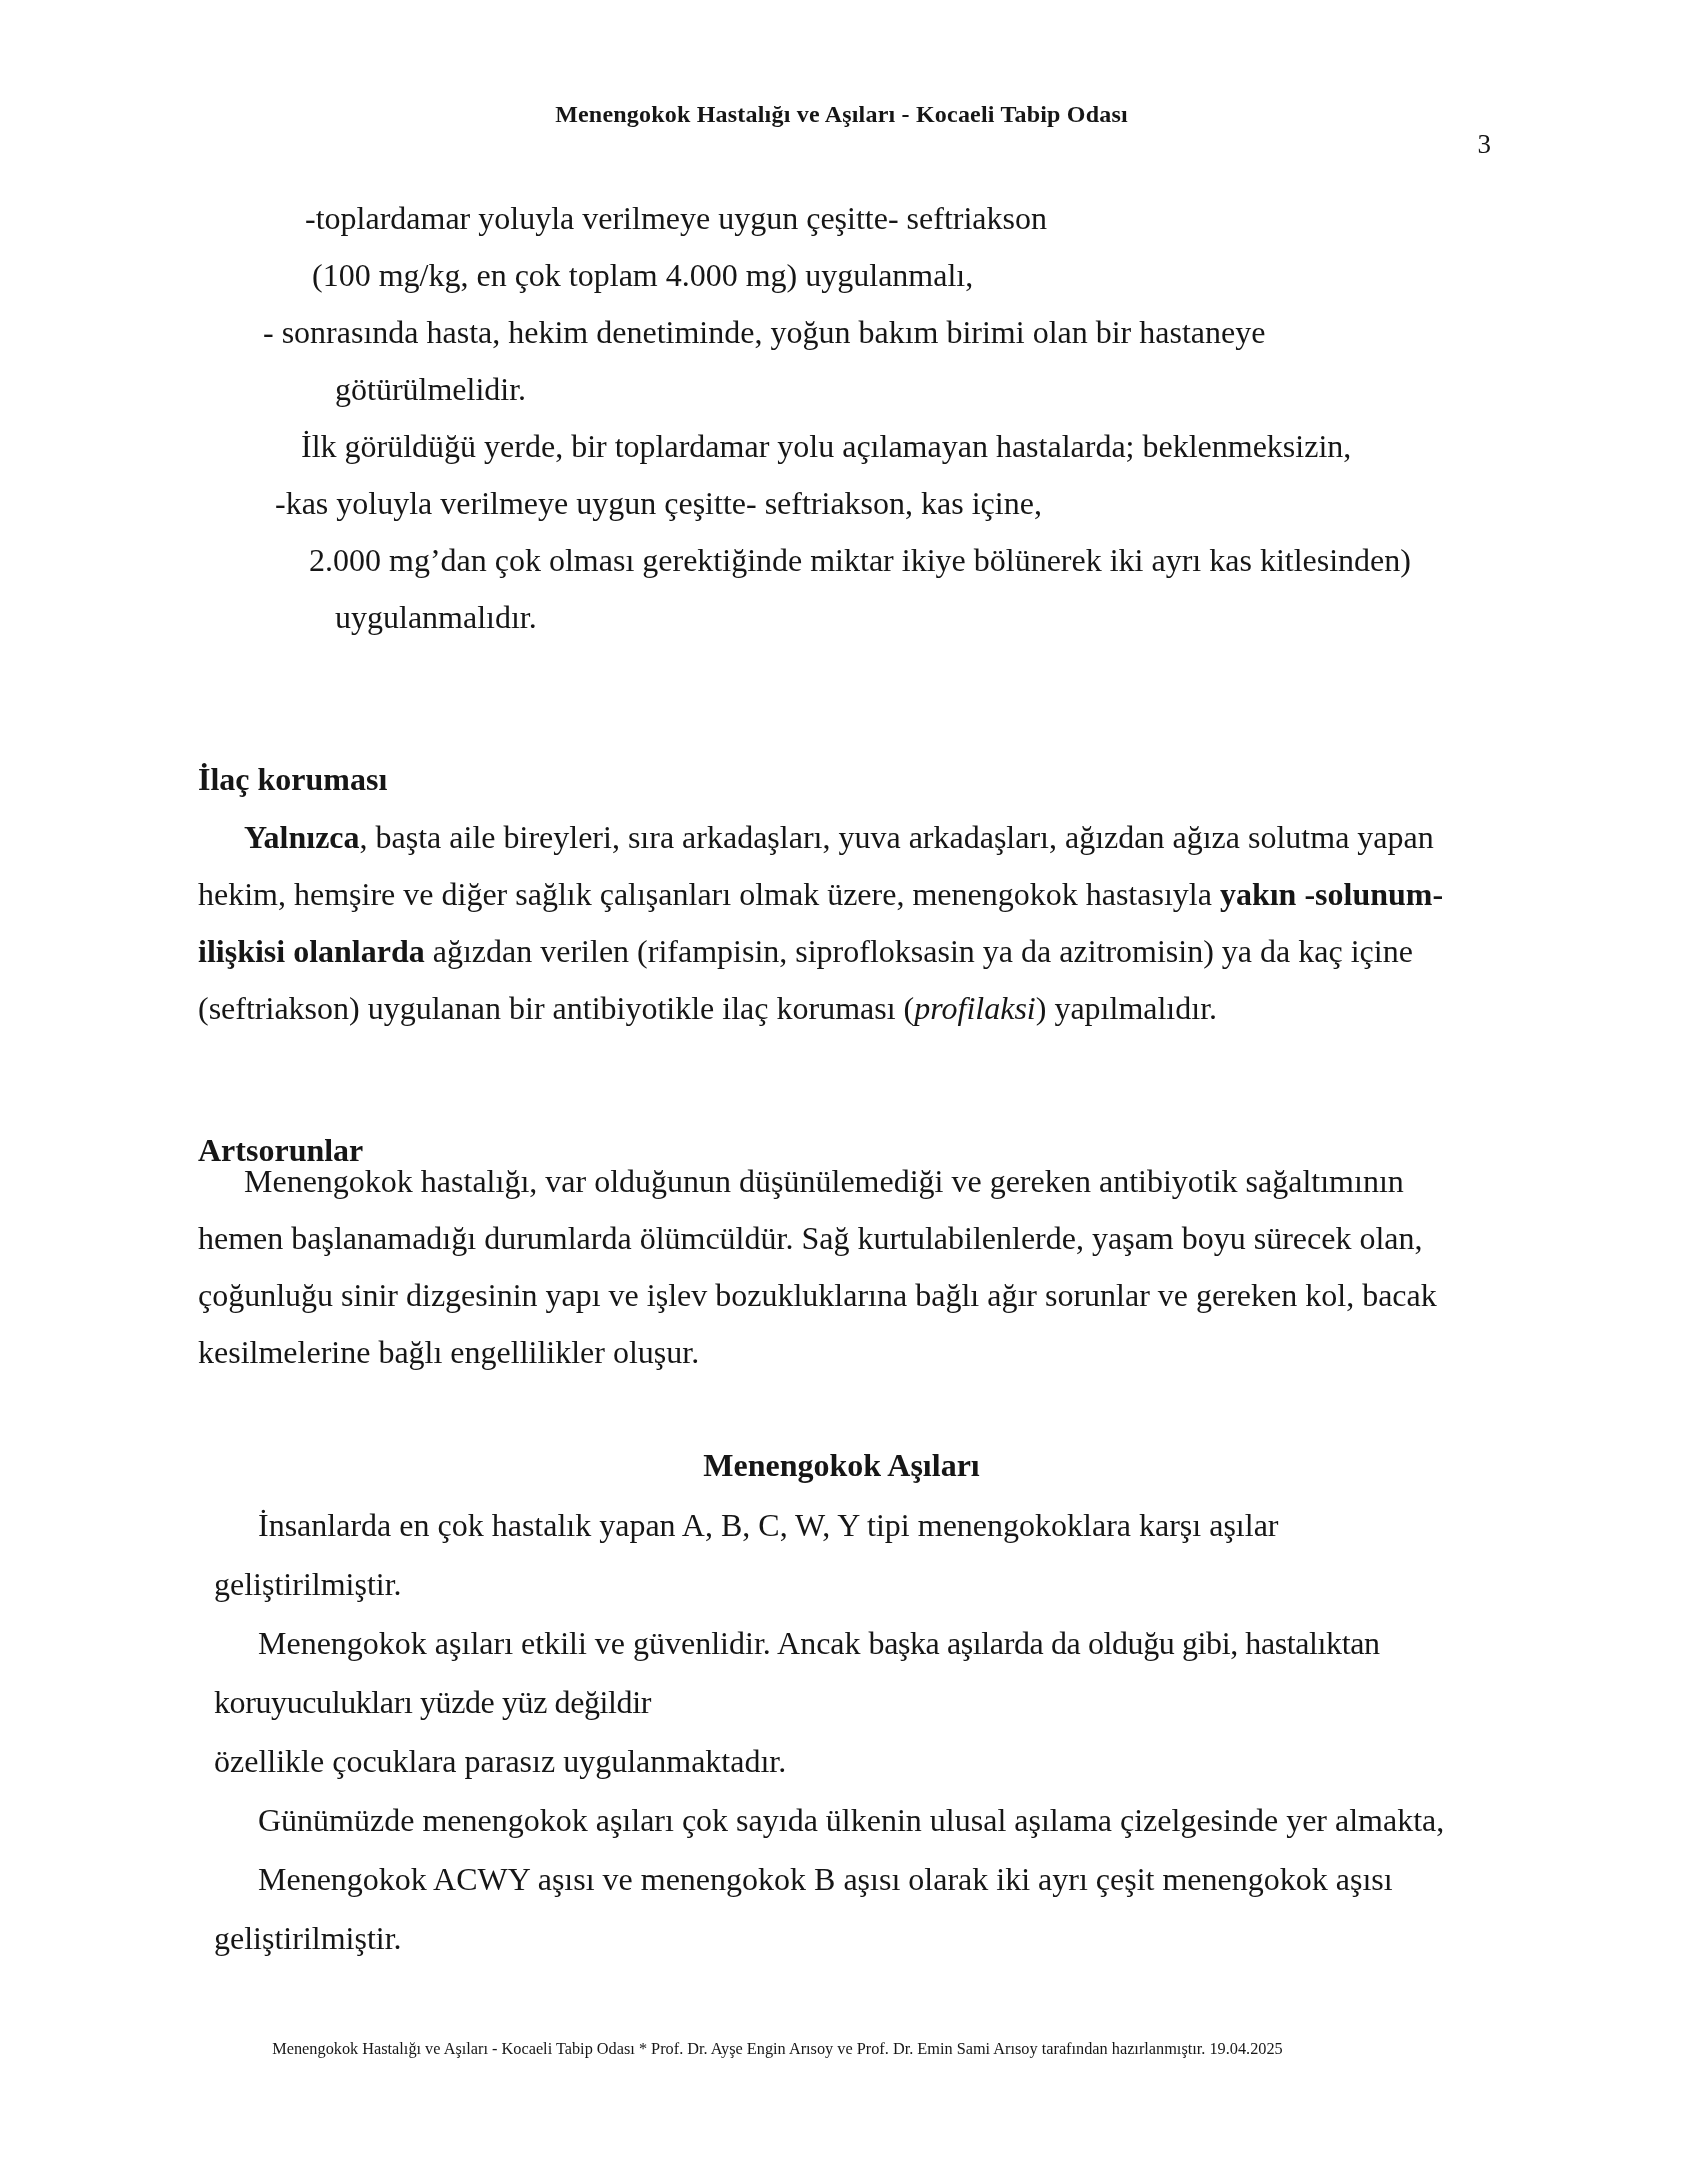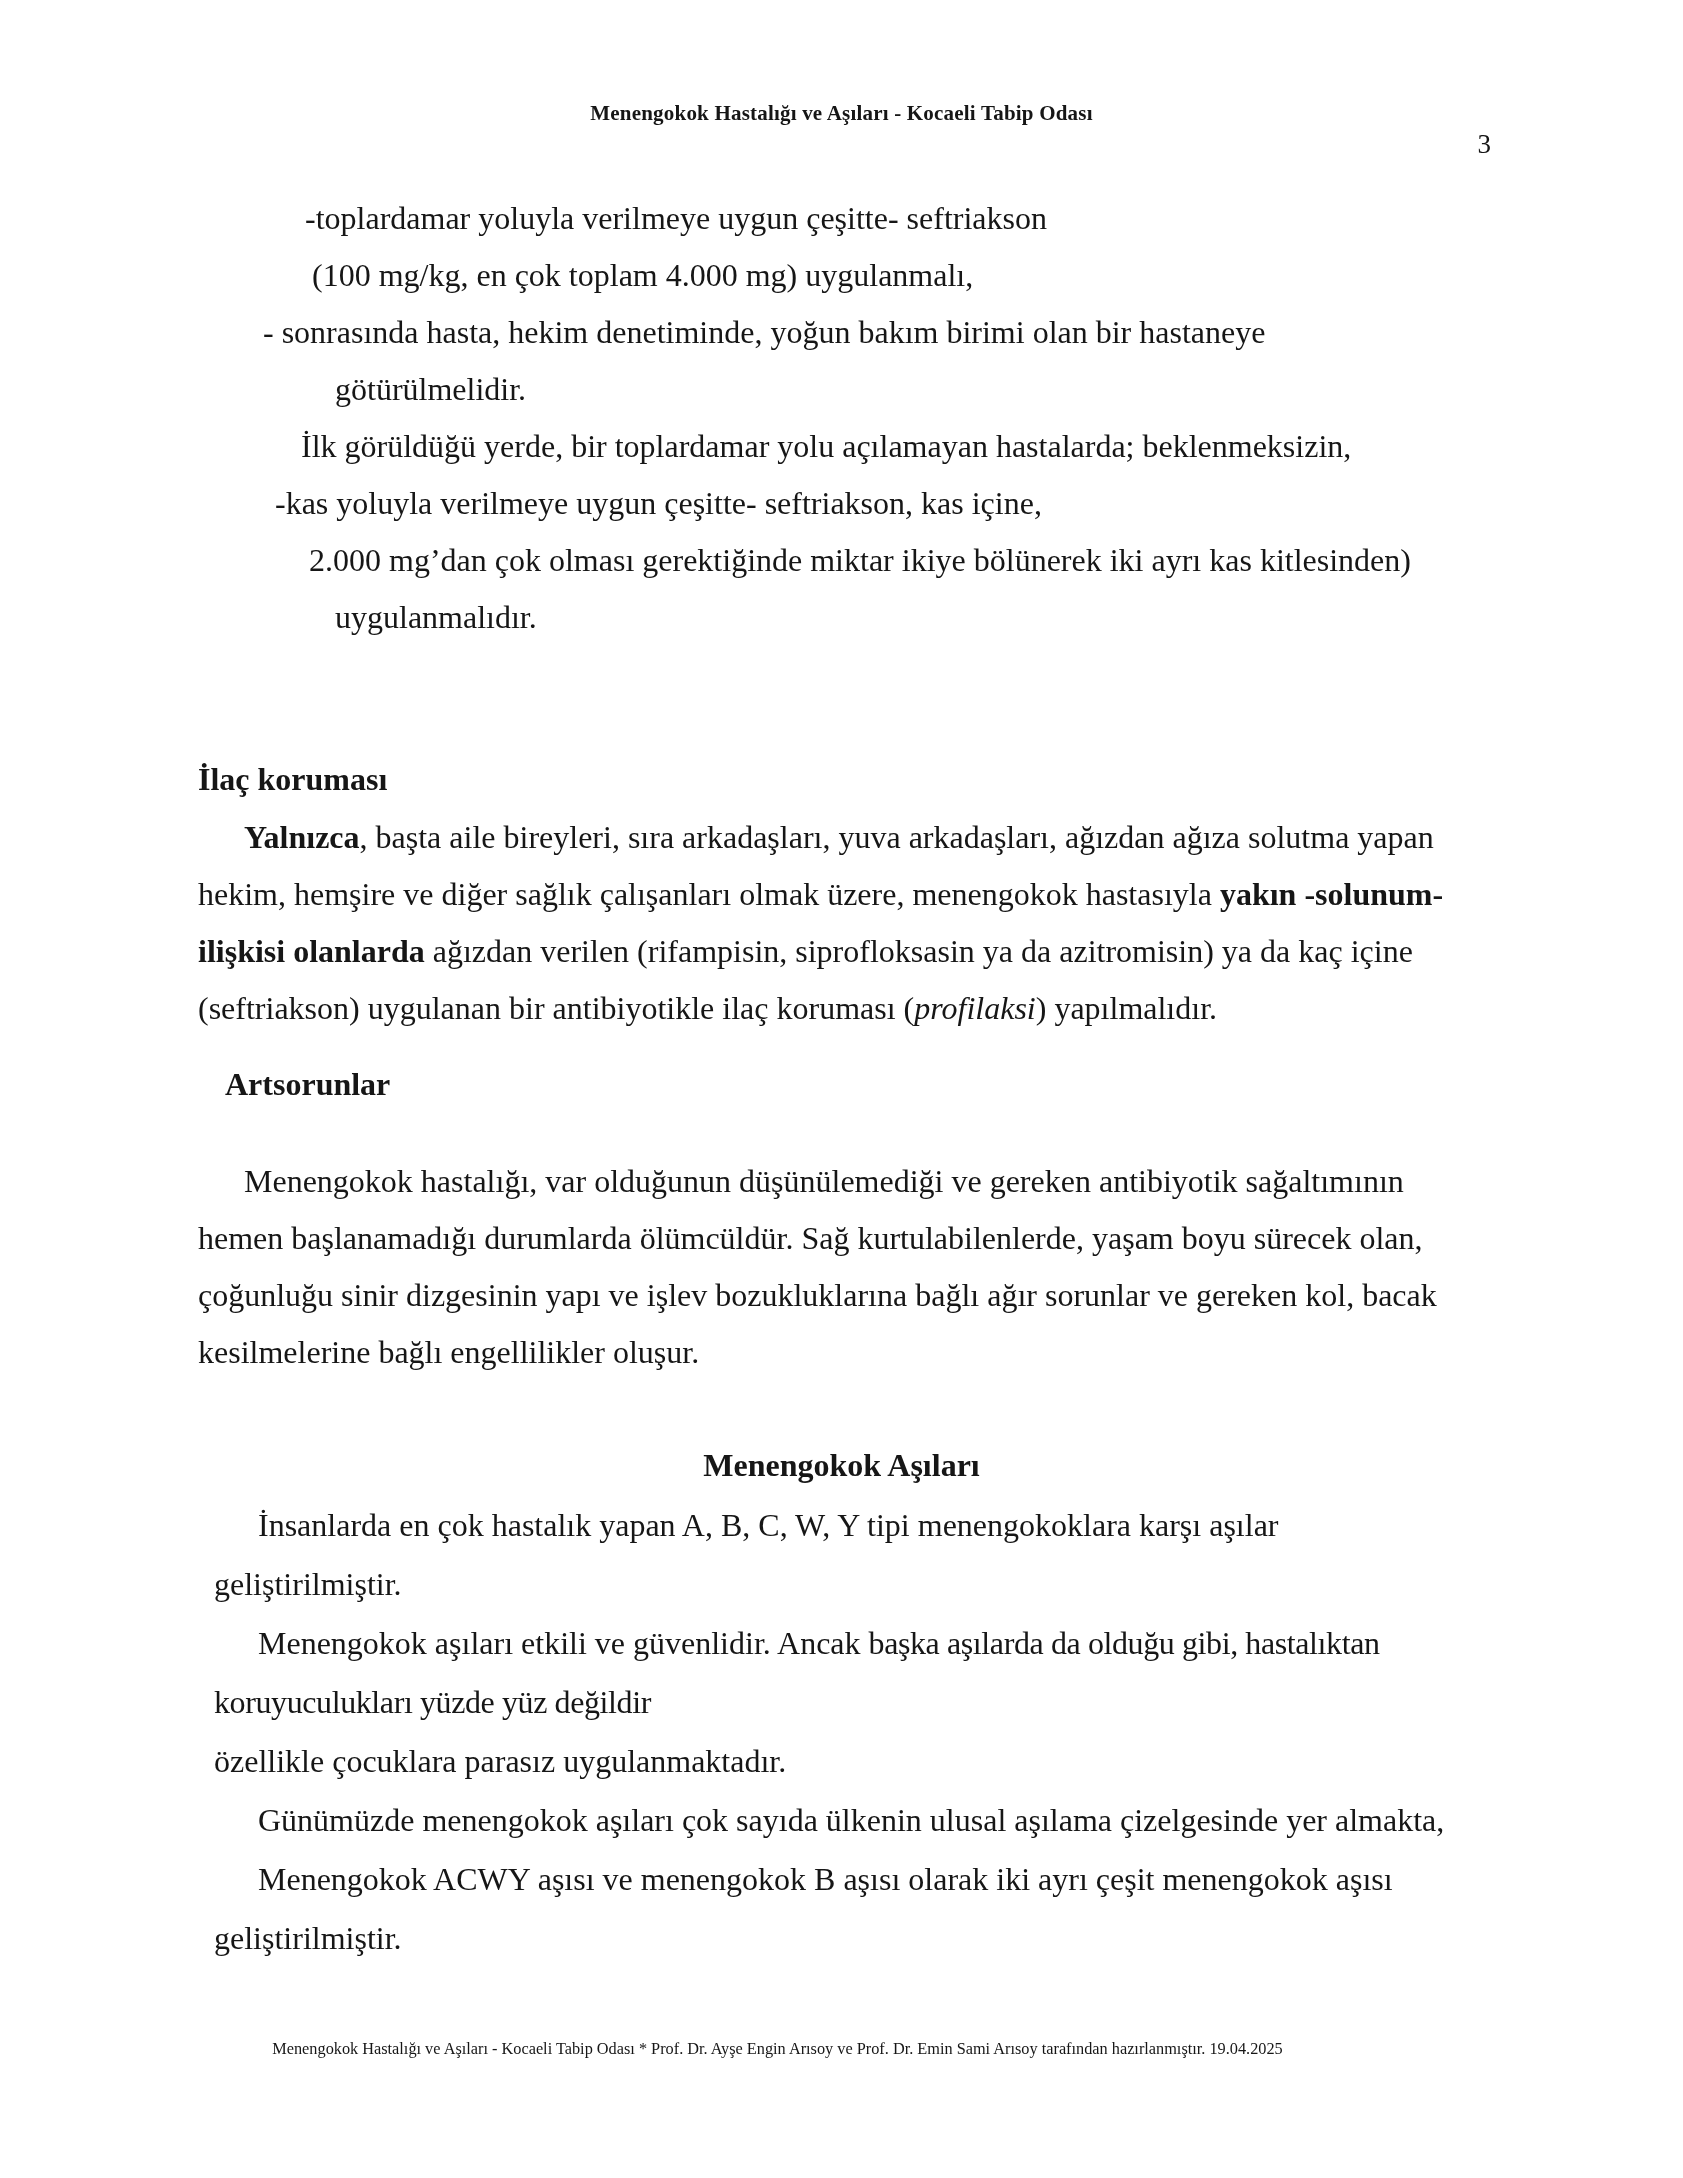--- a/index.html
+++ b/index.html
@@ -4,21 +4,21 @@
 <style>
   html,body{margin:0;padding:0;}
   body{
     width:1683px;height:2178px;position:relative;background:#ffffff;
     font-family:"Liberation Serif","DejaVu Serif",serif;color:#161616;
     overflow:hidden;
   }
   .abs{position:absolute;}
   .doc-header{
     top:101px;left:0;width:1683px;text-align:center;
-    font-size:21px;font-weight:bold;letter-spacing:0.2px;
+    font-size:24px;font-weight:bold;letter-spacing:0.2px;
   }
   .page-number{
     top:129px;right:192px;font-size:27px;text-align:right;
   }
   .body-text{font-size:32px;}
   .block{left:198px;width:1287px;}
   .ln{height:57px;line-height:57px;white-space:nowrap;}
   .d-ln{height:59px;line-height:59px;white-space:nowrap;margin-left:16px;}
   .b{font-weight:bold;}
   .i{font-style:italic;}
@@ -59,21 +59,21 @@
     <span>hekim, hemşire ve diğer sağlık çalışanları olmak üzere, menengokok hastasıyla </span><span class="b">yakın -solunum-</span>
   </div>
   <div class="ln">
     <span class="b">ilişkisi olanlarda</span><span> ağızdan verilen (rifampisin, siprofloksasin ya da azitromisin) ya da kaç içine</span>
   </div>
   <div class="ln">
     <span>(seftriakson) uygulanan bir antibiyotikle ilaç koruması (</span><span class="i">profilaksi</span><span>) yapılmalıdır.</span>
   </div>
 </div>
 
-<div class="abs block body-text heading ln" style="top:1056px;margin-left:27px;">Artsorunlar</div>
+<div class="abs block body-text heading ln" style="top:1122px;">Artsorunlar</div>
 
 <div class="abs block body-text" style="top:1153px;">
   <div class="ln" style="padding-left:46px;"><span>Menengokok hastalığı, var olduğunun düşünülemediği ve gereken antibiyotik sağaltımının</span></div>
   <div class="ln"><span>hemen başlanamadığı durumlarda ölümcüldür. Sağ kurtulabilenlerde, yaşam boyu sürecek olan,</span></div>
   <div class="ln"><span>çoğunluğu sinir dizgesinin yapı ve işlev bozukluklarına bağlı ağır sorunlar ve gereken kol, bacak</span></div>
   <div class="ln"><span>kesilmelerine bağlı engellilikler oluşur.</span></div>
 </div>
 
 <div class="abs block body-text heading centered ln" style="top:1437px;">Menengokok Aşıları</div>
 

